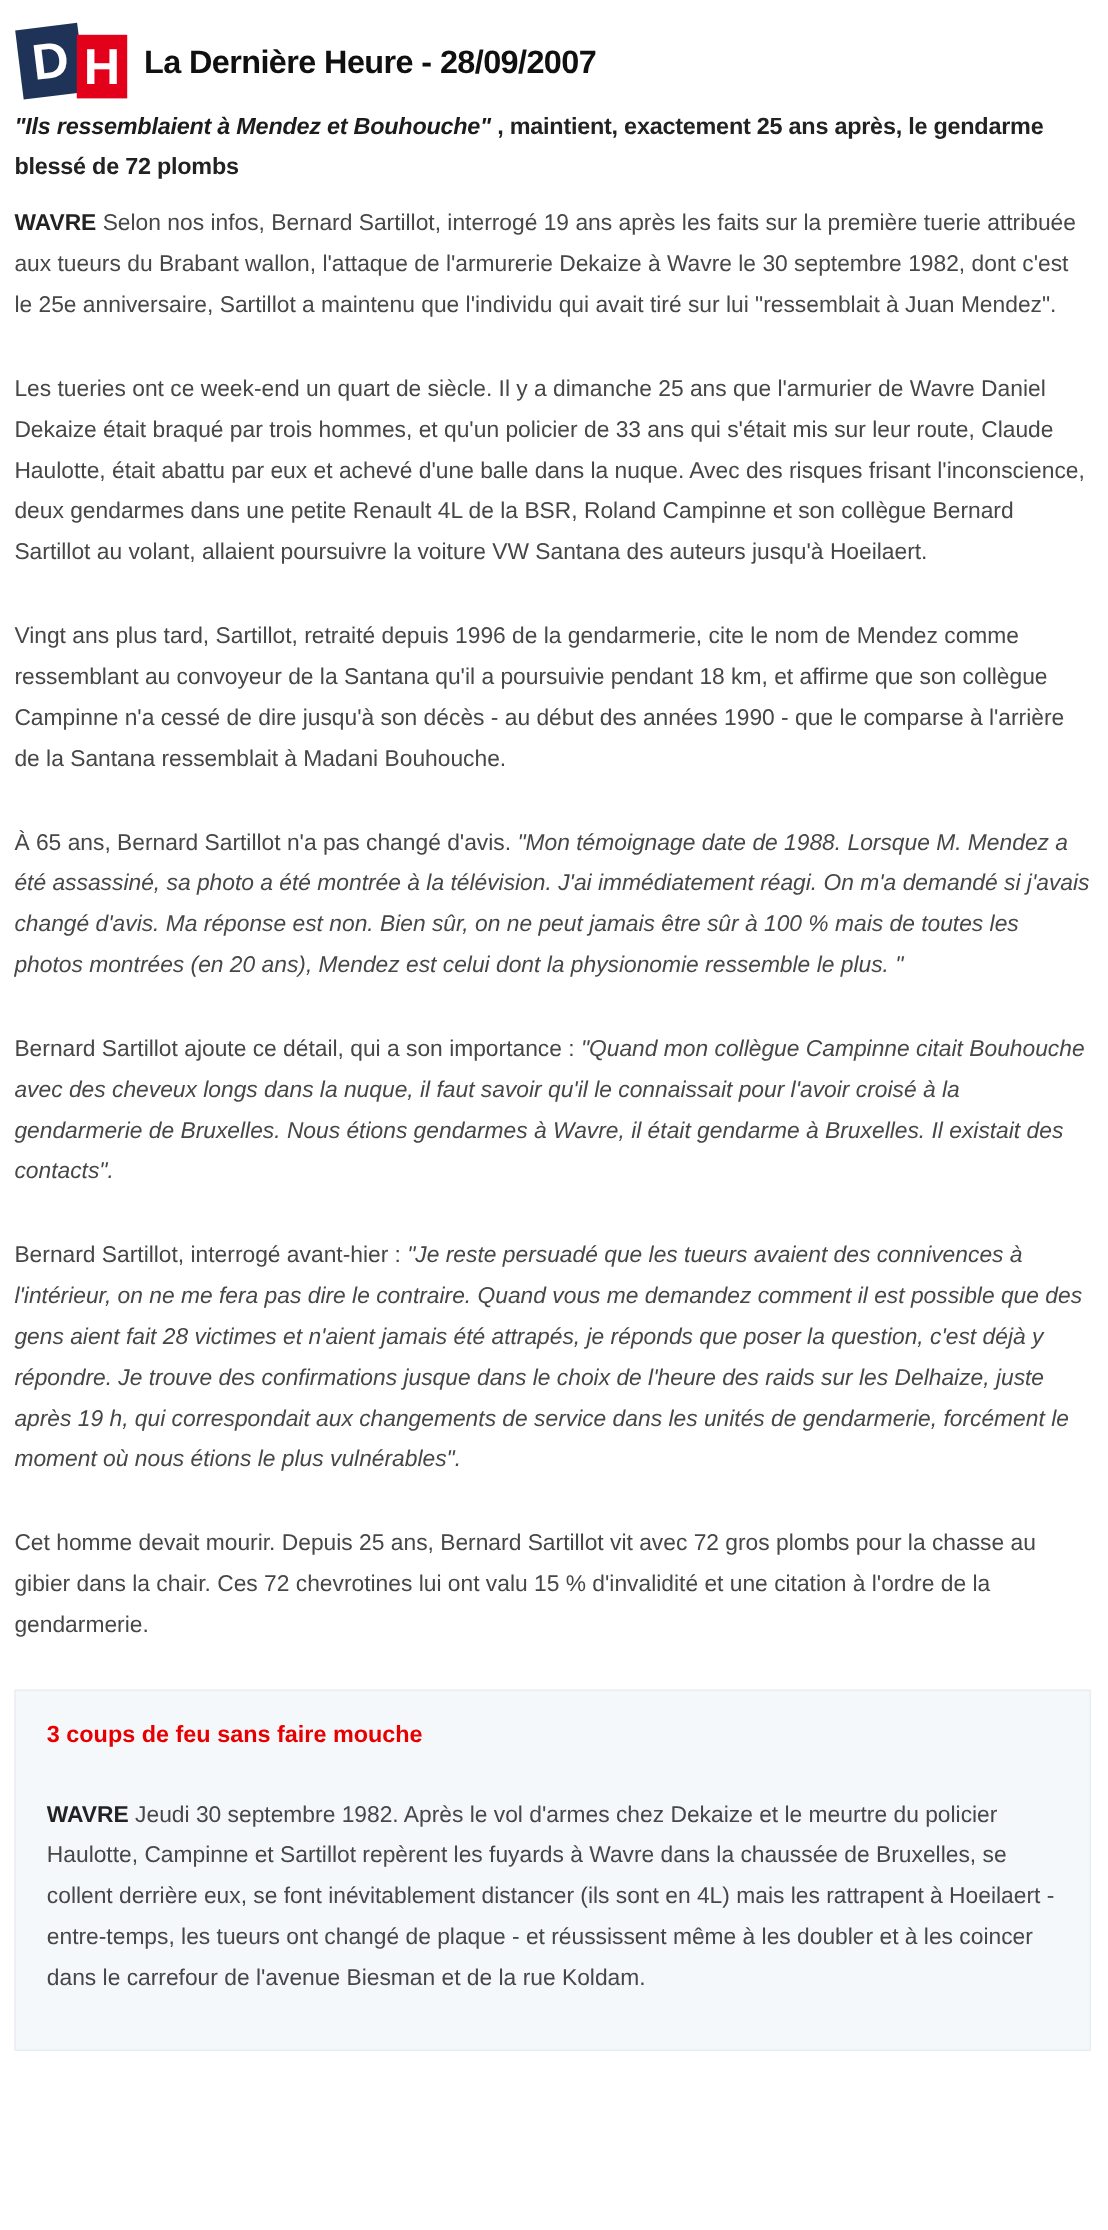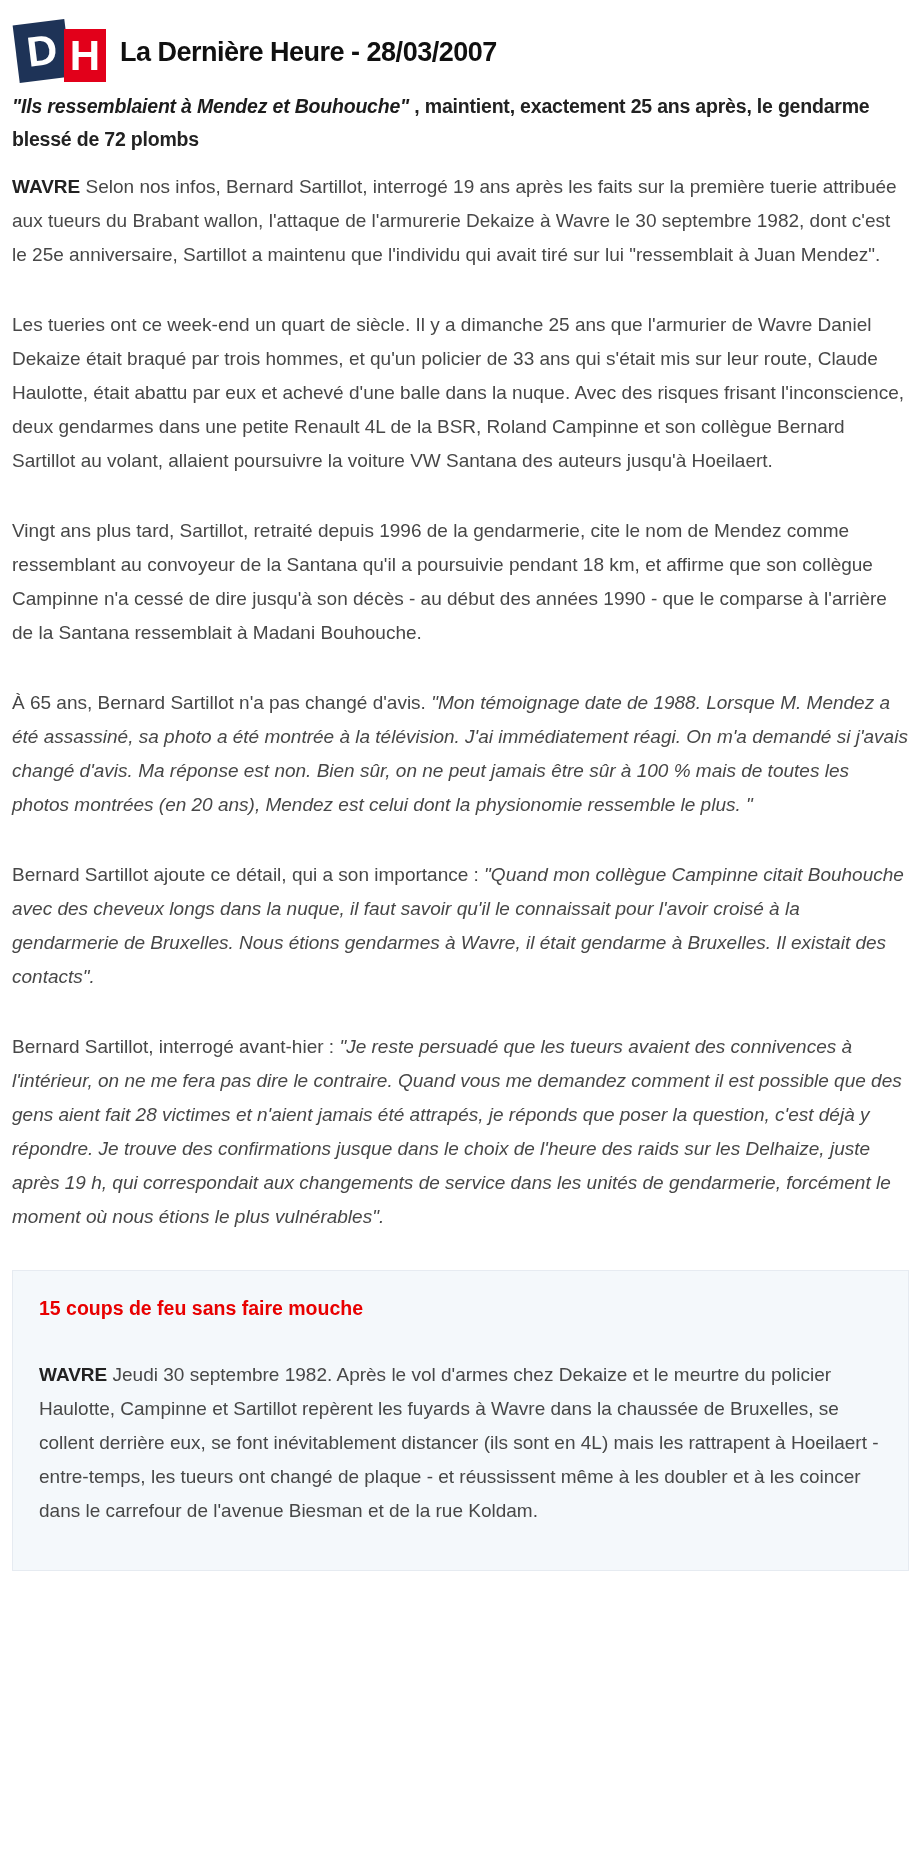--- a/index.html
+++ b/index.html
@@ -58,37 +58,38 @@
 </head>
 <body>
 
 <div class="page">
 
   <div class="header">
     <div class="logo">
       <div class="tile tile-d" style="background:#1e3357;">D</div>
       <div class="tile tile-h" style="background:#e2001a;">H</div>
     </div>
-    <div class="masthead">La Dernière Heure - 28/03/2007</div>
+    <div class="masthead">La Dernière Heure - 28/09/2007</div>
   </div>
 
 
   <div class="subtitle">
       <p class="para"><span class="seg-bolditalic">"Ils ressemblaient à Mendez et Bouhouche"</span><span class="seg-bold"> , maintient, exactement 25 ans après, le gendarme blessé de 72 plombs</span></p>
     </div>
 
   <div class="body-text">
       <p class="para"><span class="seg-bold">WAVRE</span><span class="seg-normal"> Selon nos infos, Bernard Sartillot, interrogé 19 ans après les faits sur la première tuerie attribuée aux tueurs du Brabant wallon, l'attaque de l'armurerie Dekaize à Wavre le 30 septembre 1982, dont c'est le 25e anniversaire, Sartillot a maintenu que l'individu qui avait tiré sur lui "ressemblait à Juan Mendez".</span></p>
       <p class="para"><span class="seg-normal">Les tueries ont ce week-end un quart de siècle. Il y a dimanche 25 ans que l'armurier de Wavre Daniel Dekaize était braqué par trois hommes, et qu'un policier de 33 ans qui s'était mis sur leur route, Claude Haulotte, était abattu par eux et achevé d'une balle dans la nuque. Avec des risques frisant l'inconscience, deux gendarmes dans une petite Renault 4L de la BSR, Roland Campinne et son collègue Bernard Sartillot au volant, allaient poursuivre la voiture VW Santana des auteurs jusqu'à Hoeilaert.</span></p>
       <p class="para"><span class="seg-normal">Vingt ans plus tard, Sartillot, retraité depuis 1996 de la gendarmerie, cite le nom de Mendez comme ressemblant au convoyeur de la Santana qu'il a poursuivie pendant 18 km, et affirme que son collègue Campinne n'a cessé de dire jusqu'à son décès - au début des années 1990 - que le comparse à l'arrière de la Santana ressemblait à Madani Bouhouche.</span></p>
       <p class="para"><span class="seg-normal">À 65 ans, Bernard Sartillot n'a pas changé d'avis. </span><span class="seg-italic">"Mon témoignage date de 1988. Lorsque M. Mendez a été assassiné, sa photo a été montrée à la télévision. J'ai immédiatement réagi. On m'a demandé si j'avais changé d'avis. Ma réponse est non. Bien sûr, on ne peut jamais être sûr à 100 % mais de toutes les photos montrées (en 20 ans), Mendez est celui dont la physionomie ressemble le plus. "</span></p>
       <p class="para"><span class="seg-normal">Bernard Sartillot ajoute ce détail, qui a son importance : </span><span class="seg-italic">"Quand mon collègue Campinne citait Bouhouche avec des cheveux longs dans la nuque, il faut savoir qu'il le connaissait pour l'avoir croisé à la gendarmerie de Bruxelles. Nous étions gendarmes à Wavre, il était gendarme à Bruxelles. Il existait des contacts".</span></p>
       <p class="para"><span class="seg-normal">Bernard Sartillot, interrogé avant-hier : </span><span class="seg-italic">"Je reste persuadé que les tueurs avaient des connivences à l'intérieur, on ne me fera pas dire le contraire. Quand vous me demandez comment il est possible que des gens aient fait 28 victimes et n'aient jamais été attrapés, je réponds que poser la question, c'est déjà y répondre. Je trouve des confirmations jusque dans le choix de l'heure des raids sur les Delhaize, juste après 19 h, qui correspondait aux changements de service dans les unités de gendarmerie, forcément le moment où nous étions le plus vulnérables".</span></p>
+      <p class="para"><span class="seg-normal">Cet homme devait mourir. Depuis 25 ans, Bernard Sartillot vit avec 72 gros plombs pour la chasse au gibier dans la chair. Ces 72 chevrotines lui ont valu 15 % d'invalidité et une citation à l'ordre de la gendarmerie.</span></p>
     </div>
 
   <div class="inset-box" style="background: rgb(244, 248, 251);">
-    <h2 class="inset-heading" style="color: rgb(232, 0, 0);">15 coups de feu sans faire mouche</h2>
+    <h2 class="inset-heading" style="color: rgb(232, 0, 0);">3 coups de feu sans faire mouche</h2>
     <div class="body-text">
         <p class="para"><span class="seg-bold">WAVRE</span><span class="seg-normal"> Jeudi 30 septembre 1982. Après le vol d'armes chez Dekaize et le meurtre du policier Haulotte, Campinne et Sartillot repèrent les fuyards à Wavre dans la chaussée de Bruxelles, se collent derrière eux, se font inévitablement distancer (ils sont en 4L) mais les rattrapent à Hoeilaert - entre-temps, les tueurs ont changé de plaque - et réussissent même à les doubler et à les coincer dans le carrefour de l'avenue Biesman et de la rue Koldam.</span></p>
       </div>
   </div>
 
 </div>
 
 </body></html>

